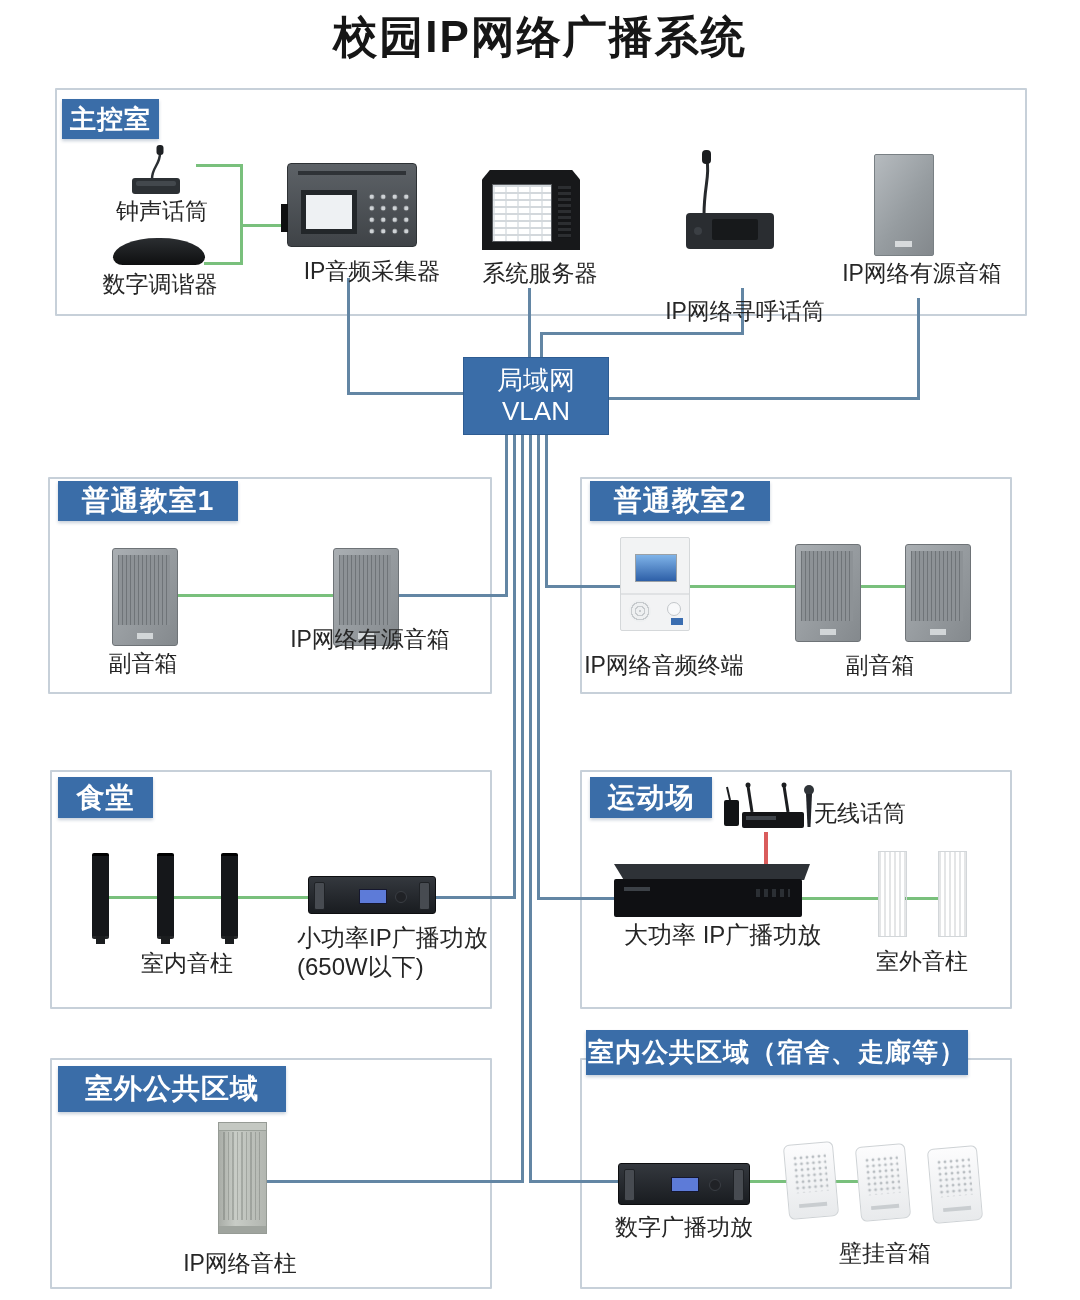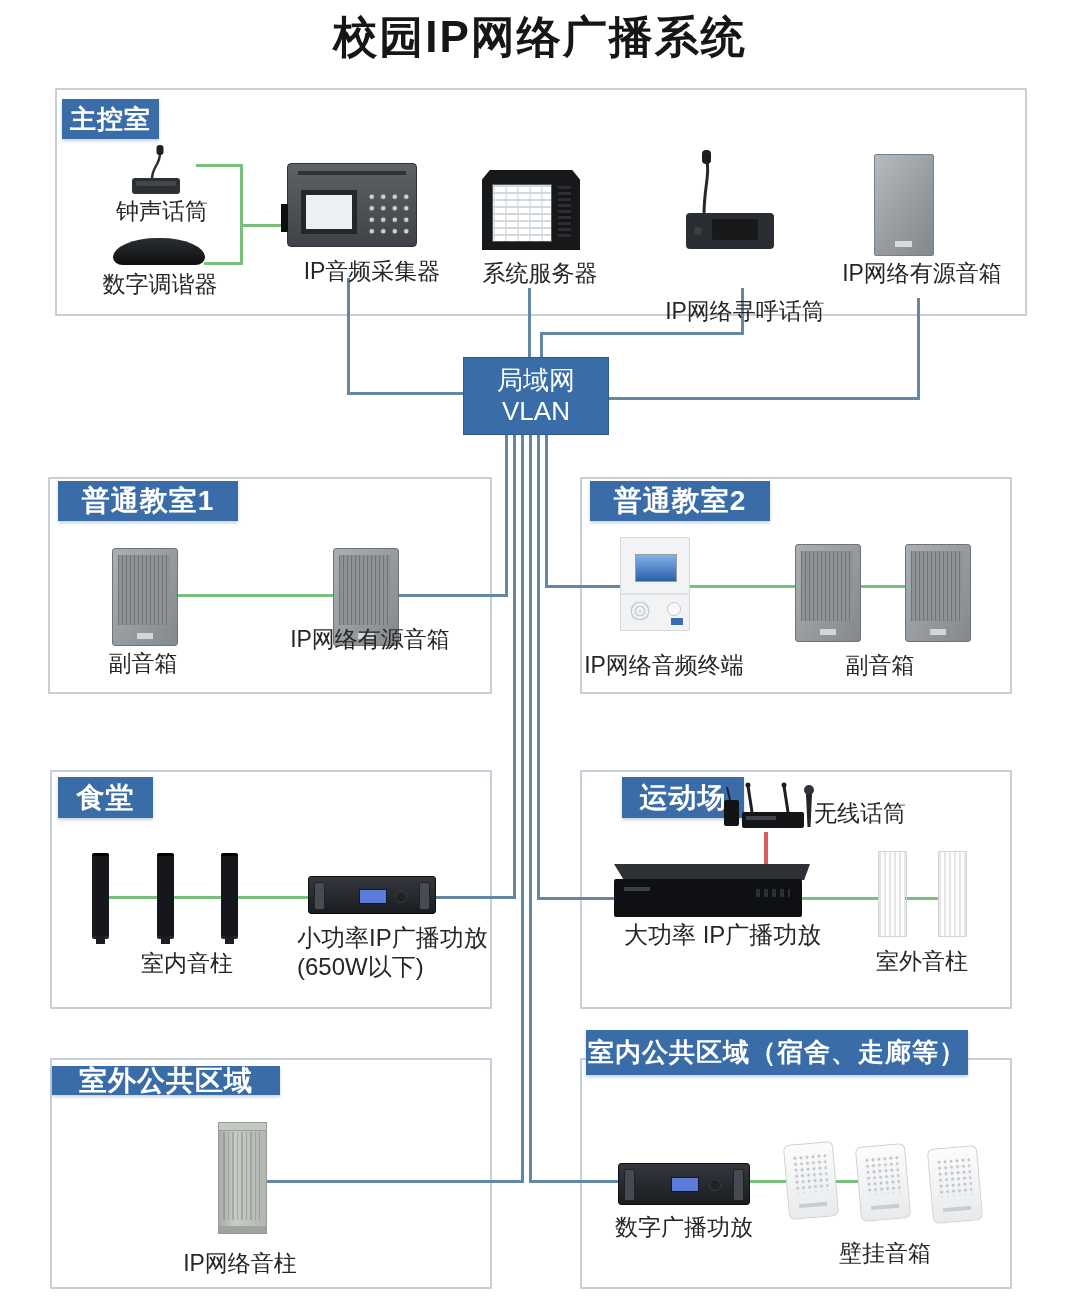--- a/index.html
+++ b/index.html
@@ -55,22 +55,22 @@
   <div class="box" style="left:580px;top:477px;width:428px;height:213px;"></div>
   <div class="box" style="left:50px;top:770px;width:438px;height:235px;"></div>
   <div class="box" style="left:580px;top:770px;width:428px;height:235px;"></div>
   <div class="box" style="left:50px;top:1058px;width:438px;height:227px;"></div>
   <div class="box" style="left:580px;top:1058px;width:428px;height:227px;"></div>
 
   <div class="hdr" style="left:62px;top:99px;width:97px;height:40px;font-size:26px;">主控室</div>
   <div class="hdr" style="left:58px;top:481px;width:180px;height:40px;font-size:28px;">普通教室1</div>
   <div class="hdr" style="left:590px;top:481px;width:180px;height:40px;font-size:28px;">普通教室2</div>
   <div class="hdr" style="left:58px;top:777px;width:95px;height:41px;font-size:28px;">食堂</div>
-  <div class="hdr" style="left:590px;top:777px;width:122px;height:41px;font-size:28px;margin-left:32px;">运动场</div>
-  <div class="hdr" style="left:52px;top:1066px;width:228px;height:29px;font-size:28px;">室外公共区域</div>
+  <div class="hdr" style="left:590px;top:777px;width:122px;height:41px;font-size:28px;">运动场</div>
+  <div class="hdr" style="left:58px;top:1066px;width:228px;height:46px;font-size:28px;">室外公共区域</div>
   <div class="hdr" style="left:586px;top:1030px;width:382px;height:45px;font-size:26px;">室内公共区域（宿舍、走廊等）</div>
 
   <div class="vlan">
     <span>局域网</span>
     <span>VLAN</span>
   </div>
 
   <div class="lh c-green" style="left:196px;top:164px;width:46px;"></div>
   <div class="lv c-green" style="left:240px;top:164px;height:101px;"></div>
   <div class="lh c-green" style="left:240px;top:224px;width:47px;"></div>

